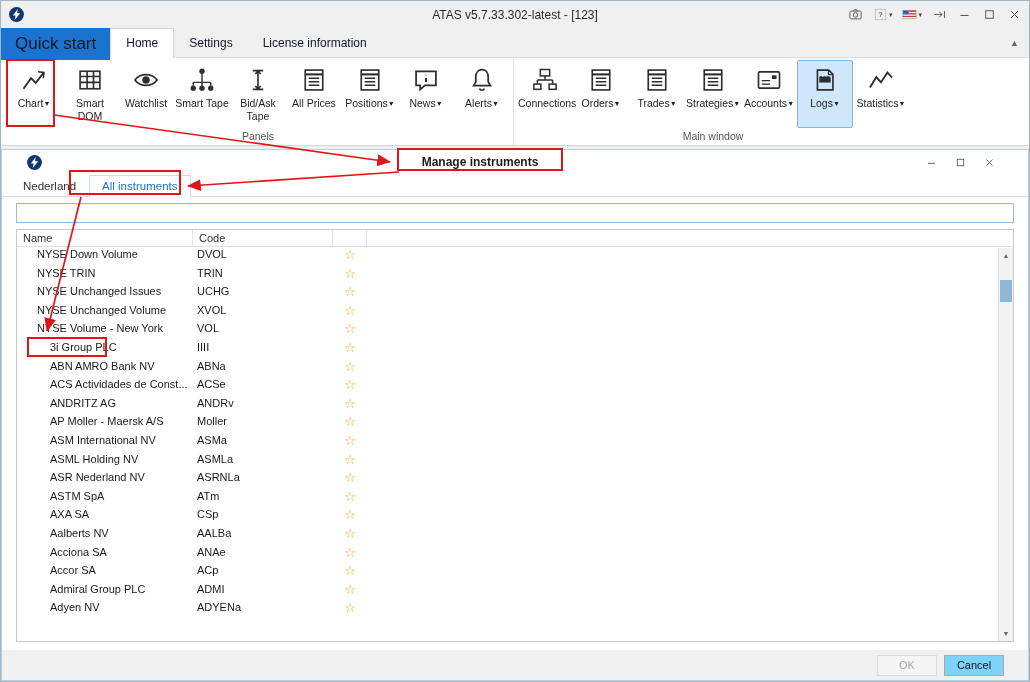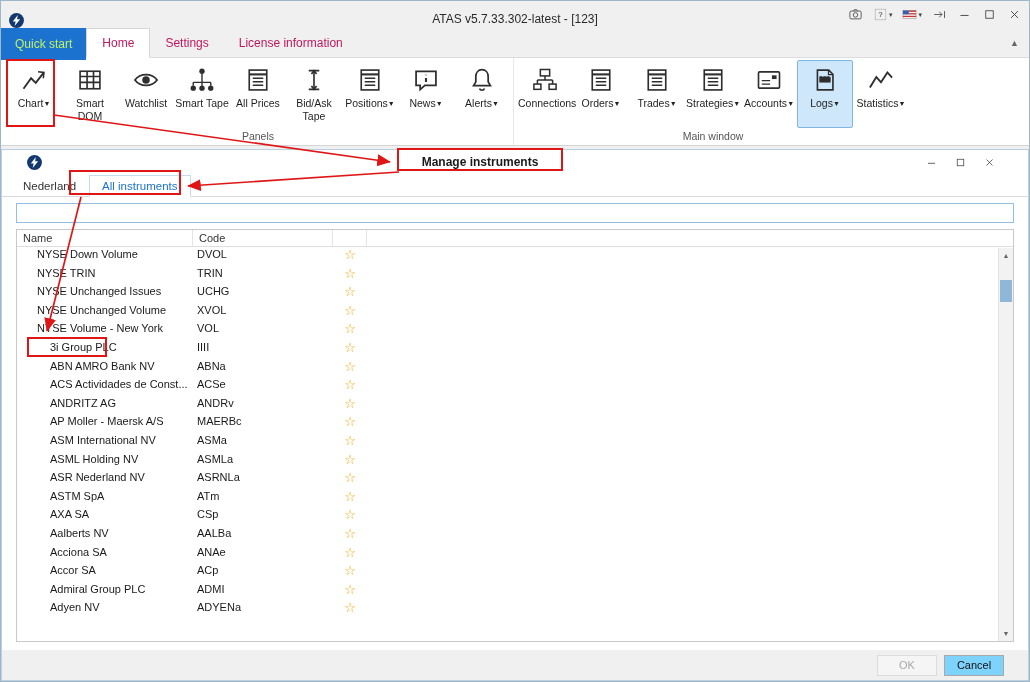--- a/index.html
+++ b/index.html
@@ -1,32 +1,32 @@
 <!DOCTYPE html>
 <html style="--accent-blue: #1b72cf; --annotation-red: #e01616; --star-orange: #f2a50c; --selected-bg: #cfe7fb; --selected-border: #7fb8e6;"><head>
 <meta charset="utf-8">
 <style>
   *{box-sizing:border-box;margin:0;padding:0}
   html,body{width:1030px;height:682px}
   body{font-family:"Liberation Sans",sans-serif;background:#e8e8e8;position:relative;overflow:hidden}
   .app{position:absolute;inset:0;background:#f0f0f0;border:1px solid #9fb6c8}
 
   
-  .titlebar{height:27px;display:flex;padding:11px 7px;position:relative}
+  .titlebar{height:27px;display:flex;align-items:center;padding:0 7px;position:relative}
   .logo16 svg{width:17px;height:17px;display:block}
   .wtitle{position:absolute;left:0;right:0;text-align:center;font-size:12px;color:#2a2a2a;pointer-events:none}
   .tctrls{margin-left:auto;display:flex;align-items:center;gap:10px;z-index:2}
   .tctrl{display:flex;align-items:center;color:#555;cursor:default}
   .tctrl svg{width:15px;height:15px;display:block}
   .tcaret{font-size:7px;color:#444;margin-left:1px}
 
   
   .tabsrow{height:30px;display:flex;align-items:stretch;background:#f0f0f0;border-bottom:1px solid #dcdcdc;position:relative}
-  .quickstart{background:var(--accent-blue);color:#bef264;font-size:12px;display:flex;align-items:center;padding:16px 14px}
-  .rtab{display:flex;align-items:center;padding:0 15px;font-size:12px;color:#be185d}
+  .quickstart{background:var(--accent-blue);color:#0f172a;font-size:17px;display:flex;align-items:center;padding:16px 14px}
+  .rtab{display:flex;align-items:center;padding:0 15px;font-size:12px;color:#0f172a}
   .rtab.active{background:#fff;border:1px solid #d6d6d6;border-bottom:1px solid #fff;margin-bottom:-1px}
   .rib-collapse{margin-left:auto;align-self:center;color:#666;font-size:9px;padding:0 10px}
 
   
   .ribbon{height:88px;background:#fff;border-bottom:1px solid #d5d5d5;display:flex;padding:0 2px}
   .rgroup{display:flex;flex-direction:column;padding:2px 3px 0}
   .rgroup+.rgroup{border-left:1px solid #e8e8e8}
   .rgroup-row{display:flex;flex:1}
   .rbtn{width:56px;height:68px;display:flex;flex-direction:column;align-items:center;padding-top:5px;gap:3px;border:1px solid transparent;border-radius:2px;cursor:default}
   .rbtn.selected{background:var(--selected-bg);border-color:var(--selected-border)}
@@ -189,35 +189,35 @@
                 <circle cx="12" cy="19" r="1.8"></circle>
                 <circle cx="19.5" cy="19" r="1.8"></circle>
                 <path d="M12 6.5 V11 M4.5 17 V14 M12 17 V11 M19.5 17 V14 M4.5 14 H19.5" fill="none" stroke-width="1.2"></path>
               </svg>
             </span>
             <span class="rlbl">Smart Tape</span>
           </div>
           <div class="rbtn">
             <span class="ricon">
               <svg viewBox="0 0 24 24" fill="none" stroke="#2e2e2e" stroke-width="1.4">
+                <path d="M7.5 4 H16.5 M7.5 20 H16.5 M12 4 V20"></path>
+                <path d="M9.8 6.8 L12 4 L14.2 6.8 M9.8 17.2 L12 20 L14.2 17.2"></path>
+              </svg>
+            </span>
+            <span class="rlbl">Bid/Ask Tape</span>
+          </div>
+          <div class="rbtn">
+            <span class="ricon">
+              <svg viewBox="0 0 24 24" fill="none" stroke="#2e2e2e" stroke-width="1.4">
                 <rect x="4.5" y="3.5" width="15" height="17"></rect>
                 <path d="M4.5 7.2 H19.5" stroke-width="1.8"></path>
                 <path d="M7.5 10.5 H16.5 M7.5 13.5 H16.5 M7.5 16.5 H16.5" stroke-width="1.1"></path>
               </svg>
             </span>
             <span class="rlbl">All Prices</span>
-          </div>
-          <div class="rbtn">
-            <span class="ricon">
-              <svg viewBox="0 0 24 24" fill="none" stroke="#2e2e2e" stroke-width="1.4">
-                <path d="M7.5 4 H16.5 M7.5 20 H16.5 M12 4 V20"></path>
-                <path d="M9.8 6.8 L12 4 L14.2 6.8 M9.8 17.2 L12 20 L14.2 17.2"></path>
-              </svg>
-            </span>
-            <span class="rlbl">Bid/Ask Tape</span>
           </div>
           <div class="rbtn">
             <span class="ricon">
               <svg viewBox="0 0 24 24" fill="none" stroke="#2e2e2e" stroke-width="1.4">
                 <rect x="4.5" y="3.5" width="15" height="17"></rect>
                 <path d="M4.5 7.2 H19.5" stroke-width="1.8"></path>
                 <path d="M7.5 10.5 H16.5 M7.5 13.5 H16.5 M7.5 16.5 H16.5" stroke-width="1.1"></path>
               </svg>
             </span>
             <span class="rlbl">Positions<span class="caret">▼</span></span>
@@ -402,21 +402,21 @@
             <div class="cell-code">ACSe</div>
             <div class="cell-star"><span class="star">☆</span></div>
           </div>
           <div class="trow">
             <div class="cell-name lvl-2">ANDRITZ AG</div>
             <div class="cell-code">ANDRv</div>
             <div class="cell-star"><span class="star">☆</span></div>
           </div>
           <div class="trow">
             <div class="cell-name lvl-2">AP Moller - Maersk A/S</div>
-            <div class="cell-code">MAERBc</div>
+            <div class="cell-code">Moller</div>
             <div class="cell-star"><span class="star">☆</span></div>
           </div>
           <div class="trow">
             <div class="cell-name lvl-2">ASM International NV</div>
             <div class="cell-code">ASMa</div>
             <div class="cell-star"><span class="star">☆</span></div>
           </div>
           <div class="trow">
             <div class="cell-name lvl-2">ASML Holding NV</div>
             <div class="cell-code">ASMLa</div>

